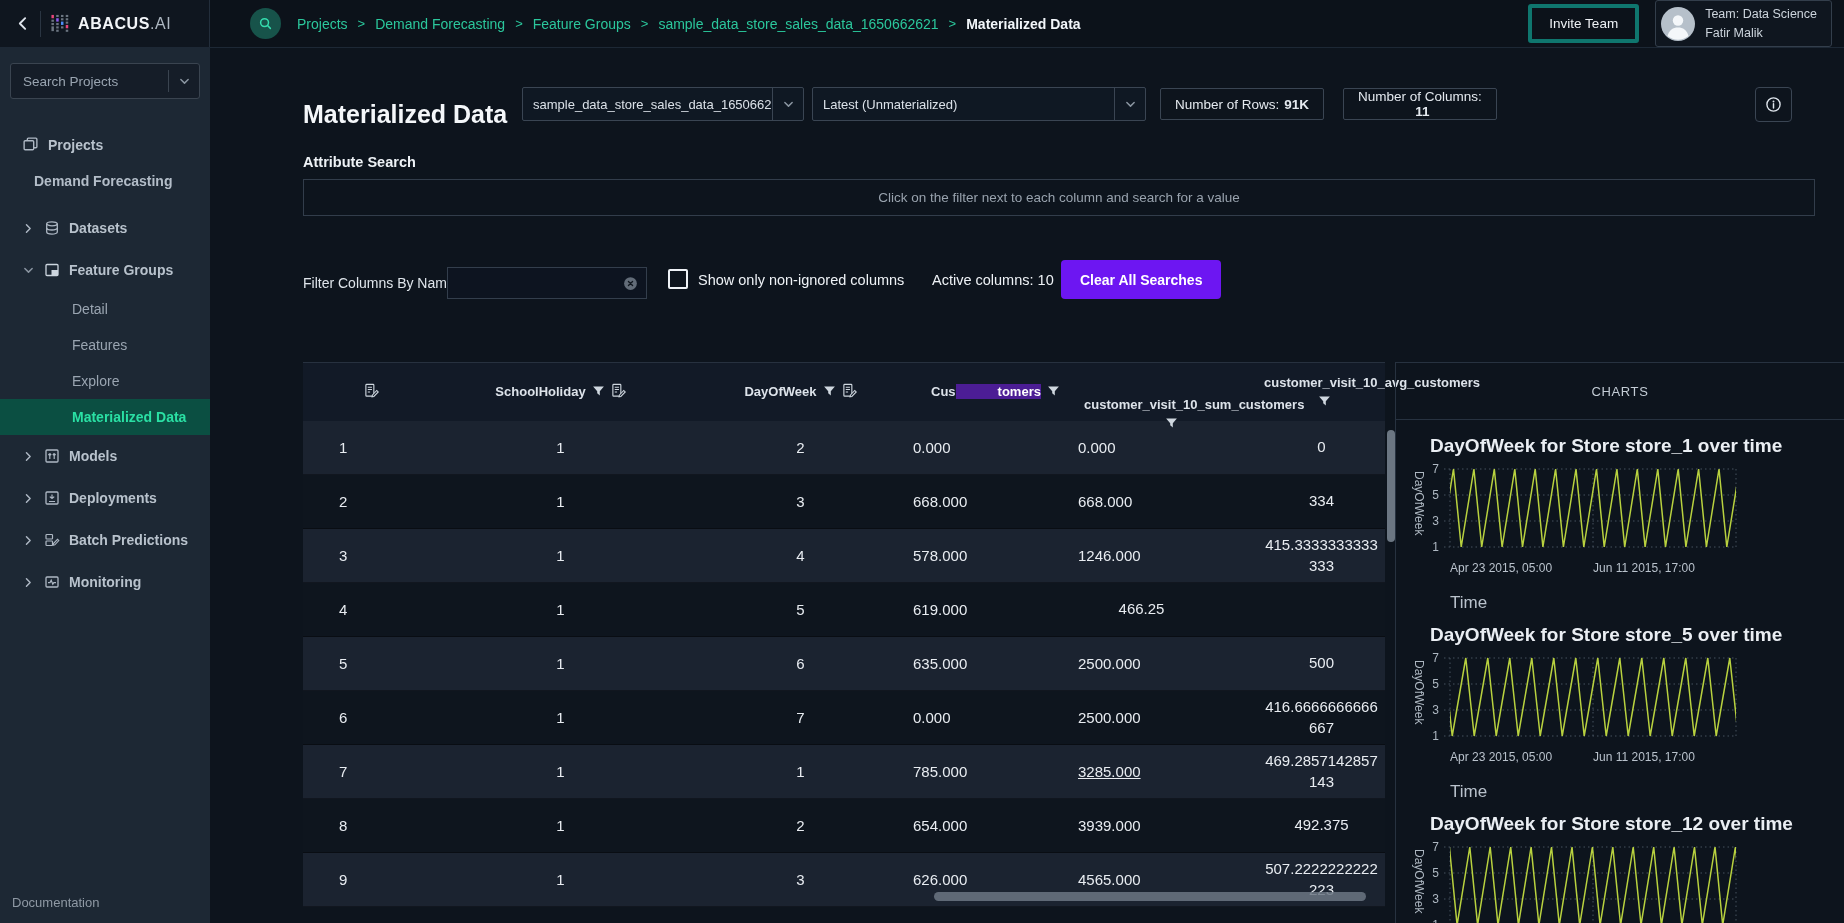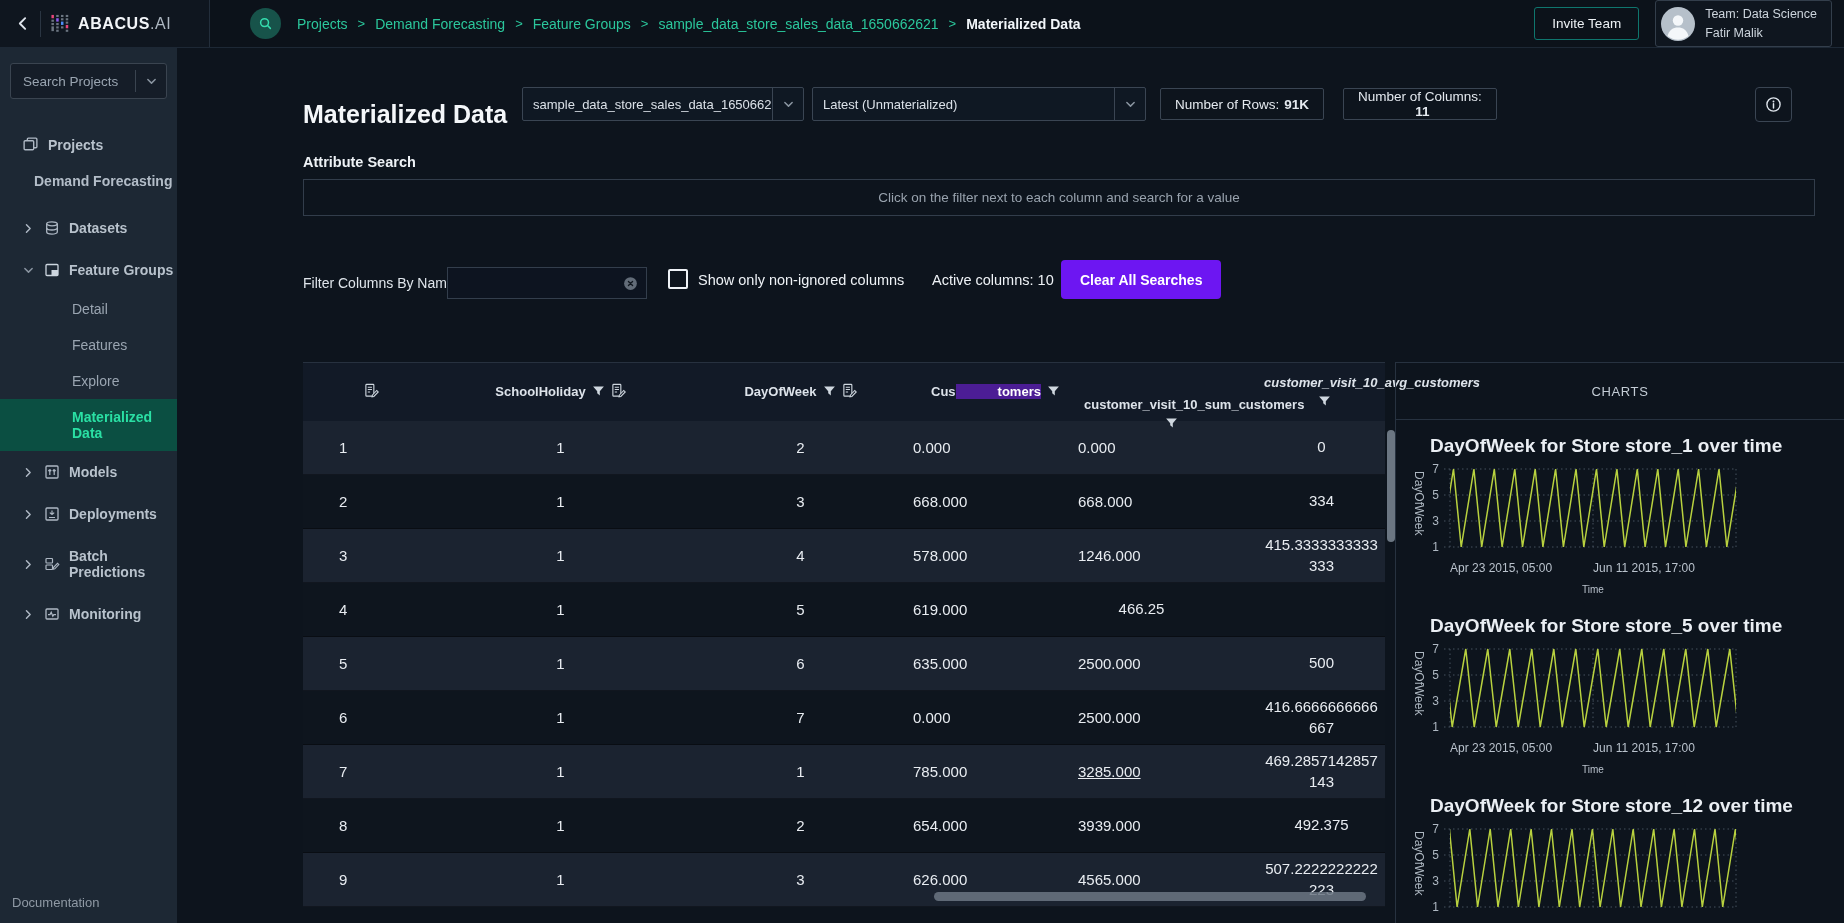--- a/index.html
+++ b/index.html
@@ -21,28 +21,28 @@
   .logo-text{font-weight:700;font-size:16px;letter-spacing:.6px;color:#f2f5f8;}
   .logo-suffix{font-weight:400;color:#aeb8c2;}
   .tb-crumbs{flex:1;display:flex;align-items:center;gap:16px;padding-left:40px;min-width:0;}
   .search-bubble{width:31px;height:31px;border-radius:50%;background:#17534a;
     display:flex;align-items:center;justify-content:center;cursor:pointer;flex:0 0 31px;}
   #breadcrumbs{display:flex;align-items:center;gap:10px;font-size:14px;white-space:nowrap;}
   .crumb{color:#2bc79c;cursor:pointer;}
   .crumb.current{color:#f2f6fa;font-weight:700;cursor:default;}
   .crumb-sep{color:#2bc79c;font-size:13px;}
   .tb-right{display:flex;align-items:center;gap:16px;padding-right:12px;}
-  .invite{border:1px solid #0f766e;background:transparent;color:#edf1f5;font-size:13.5px;
+  .invite{border:4px solid #0f766e;background:transparent;color:#edf1f5;font-size:13.5px;
     padding:8px 17px;border-radius:3px;font-family:inherit;cursor:pointer;}
   .chip{display:flex;align-items:center;gap:10px;border:1px solid #333e4b;background:#0f161f;
     padding:4px 14px 4px 5px;border-radius:3px;cursor:pointer;}
   .chip-text{font-size:12.5px;color:#cdd5dd;line-height:1.5;}
 
   
-  .sidebar{position:absolute;top:47px;left:0;width:177px;bottom:0;background:#1d2834;}
+  .sidebar{position:absolute;top:47px;left:0;width:210px;bottom:0;background:#1d2834;}
   .side-search{margin:16px 10px 24px;height:36px;border:1px solid #3a4450;border-radius:3px;
     background:#151d28;display:flex;align-items:center;font-size:13.5px;color:#9aa5b1;
     padding-left:12px;box-sizing:border-box;cursor:pointer;}
   .ss-right{margin-left:auto;display:flex;align-items:center;height:100%;}
   .ss-sep{width:1px;height:22px;background:#3a4450;}
   .ss-car{width:30px;display:flex;align-items:center;justify-content:center;}
   .side-item{display:flex;align-items:center;gap:9px;color:#b3bdc8;font-size:14px;
     padding-top:13px;padding-bottom:13px;cursor:pointer;}
   .side-item .chev{width:13px;}
   .lvl0{padding-left:22px;font-weight:700;color:#b8c2cc;}
@@ -110,22 +110,22 @@
   .charts{position:absolute;left:1185px;top:315px;width:449px;bottom:0;
     border-left:1px solid #273240;border-top:1px solid #273240;box-sizing:border-box;}
   .charts-head{height:56px;border-bottom:1px solid #273240;display:flex;align-items:center;
     justify-content:center;font-size:13px;letter-spacing:.6px;color:#c3ccd5;}
   .chart-row{display:flex;margin:15px 0 2px 10px;}
   .ylab{writing-mode:vertical-rl;font-size:12px;color:#aeb8c2;padding-top:36px;width:20px;flex:0 0 20px;}
   .ctitle{font-size:19px;font-weight:700;color:#eaeef3;margin:0 0 6px 4px;}
   .xlabs{position:relative;height:16px;margin-left:24px;width:286px;font-size:12px;color:#b9c2cc;}
   .xlabs .x0{position:absolute;left:0;top:2px;}
   .xlabs .x1{position:absolute;left:50%;top:2px;}
-  .xtitle{margin-left:24px;width:286px;text-align:center;font-size:10px;color:#b9c2cc;
-    margin-top:9px;height:16px;}
+  .xtitle{margin-left:24px;width:286px;text-align:left;font-size:17px;color:#b9c2cc;
+    margin-top:18px;height:16px;}
   .grid{stroke:#46515f;stroke-dasharray:1.5 3;stroke-width:1;}
   .tick{fill:#aeb8c2;font-size:12px;font-family:"Liberation Sans",sans-serif;}
 </style>
 </head>
 <body>
 
 <header class="topbar">
   <div class="tb-left">
     <span class="icn" id="back-icon-mount">
         <svg viewBox="0 0 16 16" width="17" height="17">
@@ -420,21 +420,21 @@
         <div class="th" style="flex: 0 0 165px; width: 165px;"><span>Cus<span class="sel">tomers</span></span><span class="icn hic">
             <svg viewBox="0 0 14 14" width="13" height="13">
               <path d="M1.2 1.5h11.6L8.4 6.6v4.6L5.6 9V6.6z" fill="#cfd7df"></path>
             </svg>
           </span></div>
         <div class="th" style="flex: 0 0 180px; width: 180px; margin-top: 44px;"><span>customer_visit_10_sum_customers</span><span class="icn hic">
             <svg viewBox="0 0 14 14" width="13" height="13">
               <path d="M1.2 1.5h11.6L8.4 6.6v4.6L5.6 9V6.6z" fill="#cfd7df"></path>
             </svg>
           </span></div>
-        <div class="th" style="flex: 0 0 127px; width: 127px; font-style: italic;"><span>customer_visit_10_avg_customers</span><span class="icn hic">
+        <div class="th" style="flex: 0 0 127px; width: 127px;"><span>customer_visit_10_avg_customers</span><span class="icn hic">
             <svg viewBox="0 0 14 14" width="13" height="13">
               <path d="M1.2 1.5h11.6L8.4 6.6v4.6L5.6 9V6.6z" fill="#cfd7df"></path>
             </svg>
           </span></div>
       </div>
     <div id="tbody">
         <div class="trow odd">
           <div class="td al" style="flex: 0 0 130px; width: 130px;">
             <span>1</span>
           </div>

